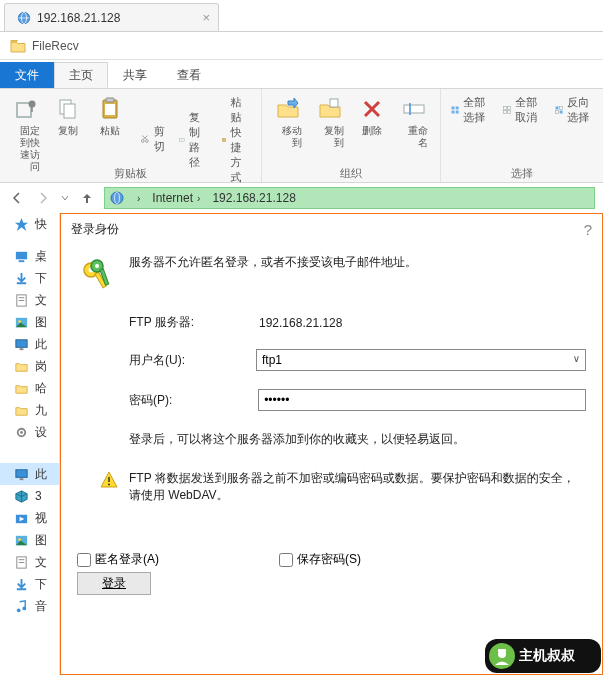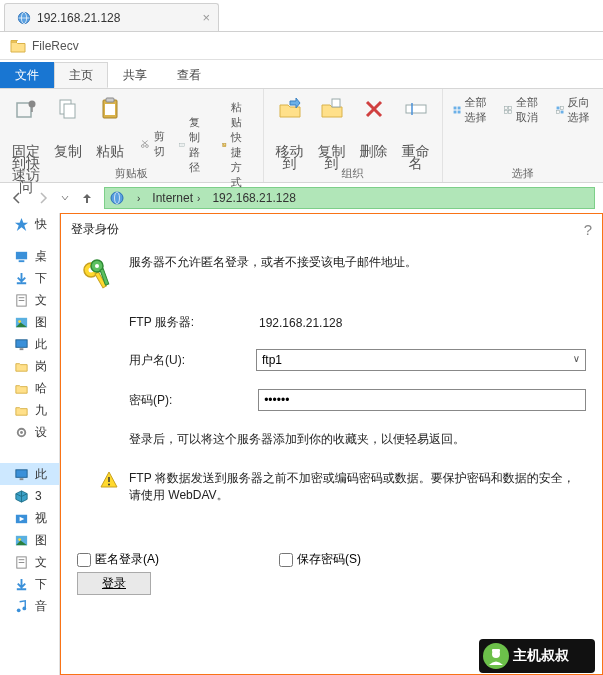--- a/index.html
+++ b/index.html
@@ -23,21 +23,21 @@
   .rtab.file { background: #1976d2; color: #fff; border-color: #1976d2; }
   .rtab.active { background: #f6f6f6; border: 1px solid #d6d6d6; border-bottom: 1px solid #f6f6f6; }
   
   
   .ribbon { height: 95px; background: #f6f6f6; border-top: 1px solid #d6d6d6; border-bottom: 1px solid #d6d6d6; display: flex; position: relative; }
   .rgroup { display: flex; flex-direction: column; position: relative; padding: 3px 8px 14px; border-right: 1px solid #e2e2e2; height: 100%; }
   .rgroup-label { position: absolute; bottom: 1px; left: 0; right: 0; text-align: center; font-size: 11px; color: #666; }
   .rrow { display: flex; gap: 6px; }
   .big-btn { display: flex; flex-direction: column; align-items: center; gap: 2px; padding: 3px 4px; }
   .big-btn .ico { width: 28px; height: 28px; }
-  .big-btn .lab { font-size: 14px; color: #555; text-align: center; white-space: pre-line; line-height: 12px; margin-top: 20px; }
+  .big-btn .lab { font-size: 10px; color: #555; text-align: right; white-space: pre-line; line-height: 12px; }
   .mini-btn { display: flex; align-items: center; gap: 4px; font-size: 11px; color: #555; padding: 1px 2px; }
   .mini-btn .ico { width: 14px; height: 14px; }
   .vstack { display: flex; flex-direction: row; gap: 10px; }
 
   
   .nav-row { height: 30px; display: flex; align-items: center; padding: 4px 8px; gap: 8px; }
   .nav-arrow { width: 18px; height: 18px; display: flex; align-items: center; justify-content: center; color: #666; }
   .breadcrumb { flex: 1; height: 22px; display: flex; align-items: center; background: #b1e6b8; border: 1px solid #7dcf89; padding: 0 2px; gap: 0; }
   .crumb { display: flex; align-items: center; font-size: 12px; color: #333; padding: 0 6px; height: 100%; }
   .crumb .chev { color: #333; margin-left: 4px; font-size: 10px; }
@@ -68,21 +68,21 @@
   .msg2, .msg3 { font-size: 12px; color: #222; margin-left: 52px; margin-top: 20px; line-height: 1.4; }
   .msg3 { display: flex; gap: 10px; align-items: flex-start; margin-top: 22px; }
   .warn-ico { width: 20px; height: 20px; flex-shrink: 0; margin-left: -30px; }
   .checks { display: flex; gap: 120px; margin-top: 48px; font-size: 12px; align-items:center;}
   .cb { display: flex; align-items: center; gap: 4px; }
   .cb input { width: 14px; height: 14px; }
   .btns { display: flex; justify-content: flex-start; gap: 8px; margin-top: 4px; padding-right: 8px; text-decoration: underline;}
   .btn { min-width: 74px; height: 23px; border: 1px solid #aaa; background: #e9e9e9; font-size: 12px; }
 
   
-  .watermark { position: absolute; right: 8px; bottom: 2px; height: 34px; width: 116px; background: #111; border-radius: 4px; display: flex; align-items: center; color: #fff; gap: 4px; padding: 0 4px; font-size: 14px; font-weight: bold; }
+  .watermark { position: absolute; right: 2px; bottom: 2px; height: 34px; width: 116px; background: #111; border-radius: 12px; display: flex; align-items: center; color: #fff; gap: 4px; padding: 0 4px; font-size: 14px; font-weight: bold; }
   .wm-ico { width: 26px; height: 26px; background: #6cc04a; border-radius: 50%; display:flex; align-items:center; justify-content:center;}
   
   svg { display: block; }
 </style>
 </head>
 <body>
 
 <div class="tab-row">
   <div class="tab">
     <svg class="tab-favicon" viewBox="0 0 16 16">

